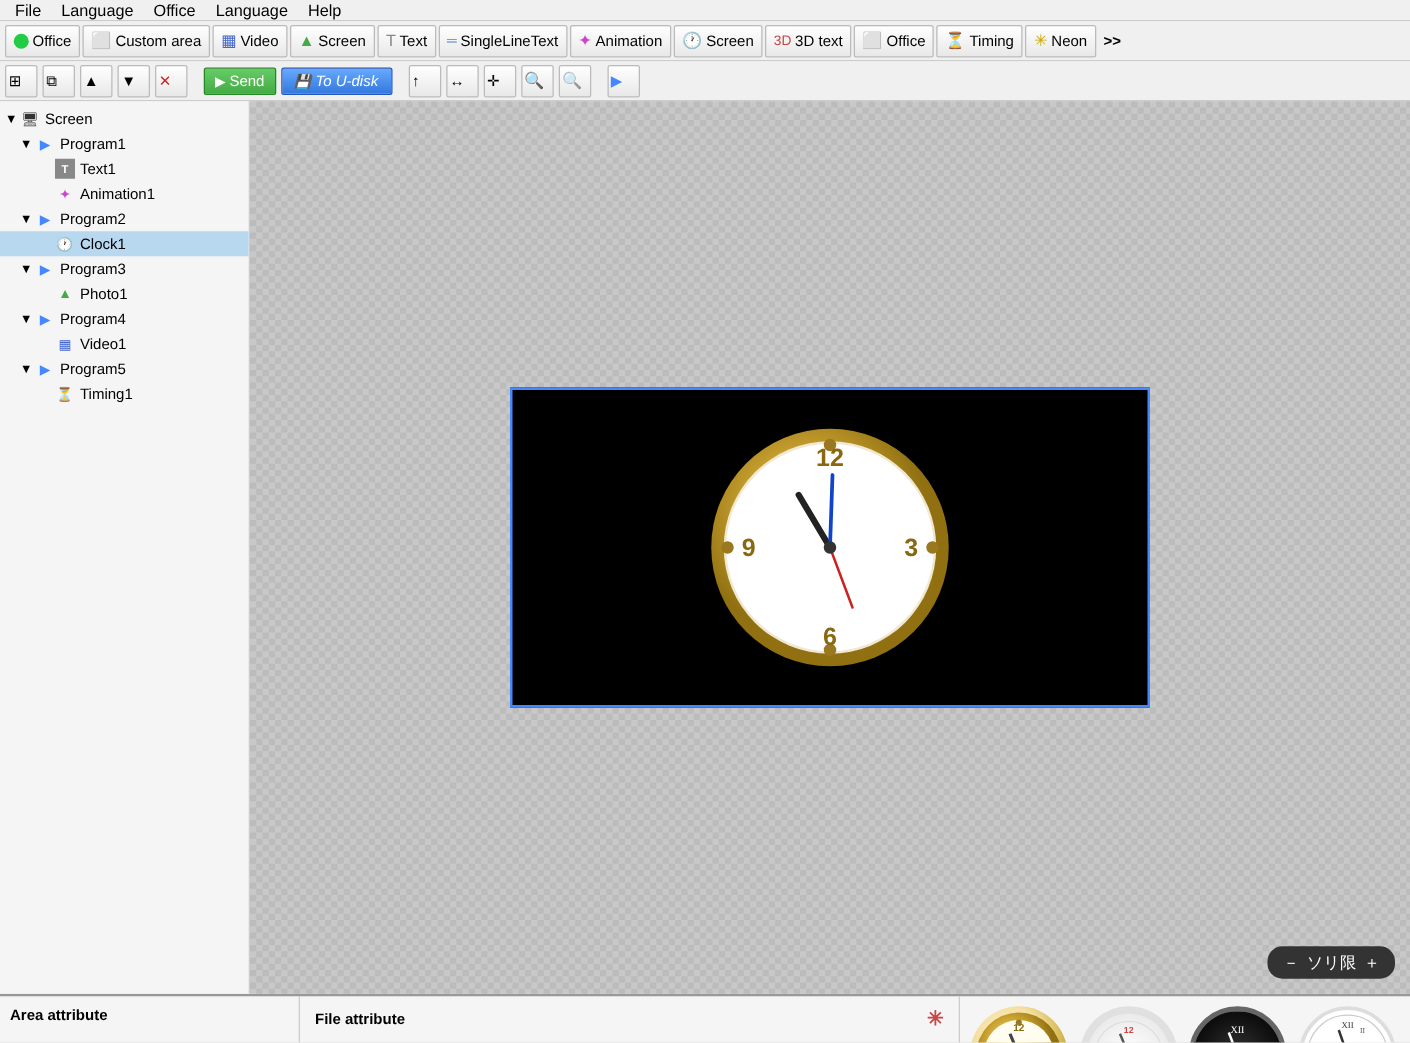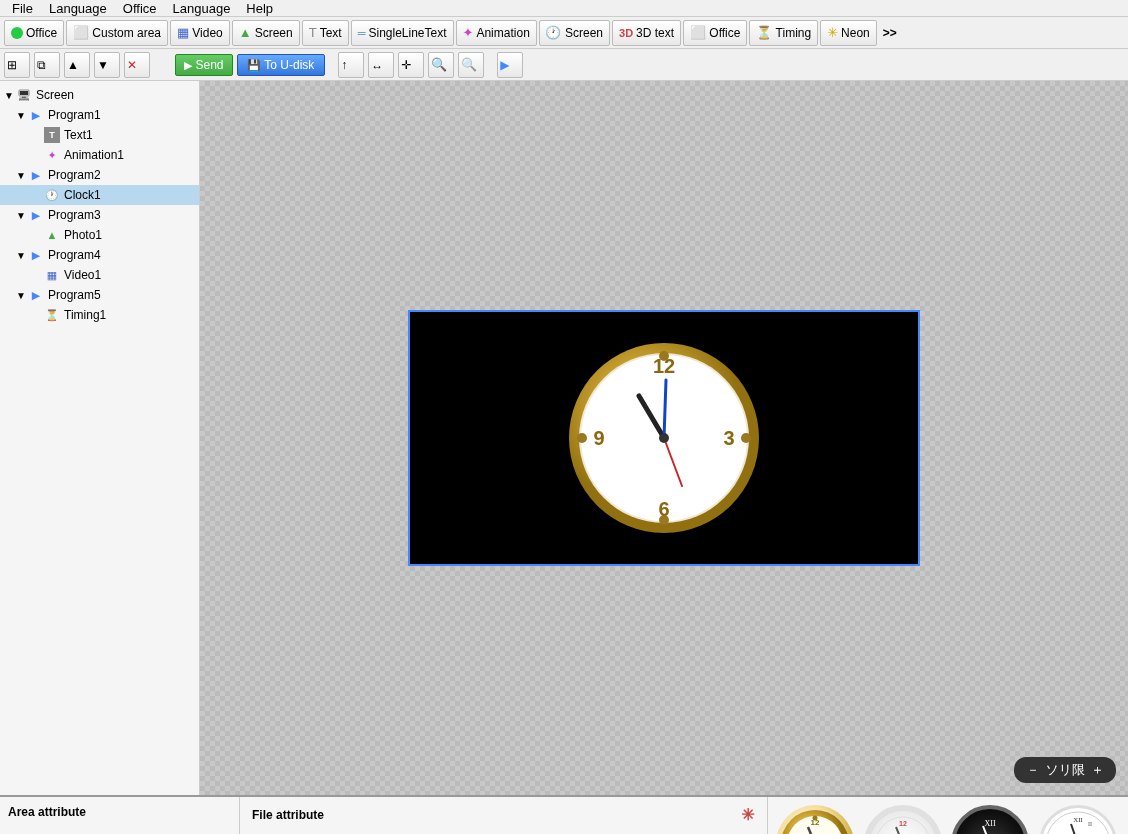--- a/index.html
+++ b/index.html
@@ -41,22 +41,22 @@
     .clock-attr-panel { flex: 1; border-right: 1px solid #ccc; padding: 8px 12px; }
     .clock-attr-title { font-weight: bold; margin-bottom: 8px; font-size: 12px; display: flex; align-items: center; justify-content: space-between; }
 
     
     .clock-faces-panel { width: 360px; padding: 8px; display: grid; grid-template-columns: repeat(4, 1fr); gap: 6px; align-content: start; }
     .clock-face { width: 78px; height: 78px; border-radius: 50%; cursor: pointer; display: flex; align-items: center; justify-content: center; position: relative; overflow: hidden; }
 
     
     .green-dot { background: #22cc44; }
 
-    .btn-blue { background: linear-gradient(to bottom, #66aaff, #3377dd); color: #fff; border: 1px solid #2255bb; padding: 3px 10px; border-radius: 2px; cursor: pointer; font-size: 12px; }
-    .btn-green { background: linear-gradient(to bottom, #66cc66, #44aa44); color: #fff; border: 1px solid #228822; padding: 3px 8px; border-radius: 2px; cursor: pointer; font-size: 12px; margin-left: 12px; }
+    .btn-blue { background: linear-gradient(to bottom, #66aaff, #3377dd); color: #fff; border: 1px solid #2255bb; padding: 3px 10px; border-radius: 2px; cursor: pointer; font-size: 12px; font-style: italic; }
+    .btn-green { background: linear-gradient(to bottom, #66cc66, #44aa44); color: #fff; border: 1px solid #228822; padding: 3px 8px; border-radius: 2px; cursor: pointer; font-size: 12px; }
 
     
     .icon-screen { color: #333; }
     .icon-program { color: #4488ff; }
     .icon-text { color: #888; }
     .icon-anim { color: #cc66cc; }
     .icon-clock { color: #44aacc; }
     .icon-photo { color: #44aa44; }
     .icon-video { color: #4466cc; }
     .icon-timing { color: #cc8844; }
@@ -104,21 +104,21 @@
   </button>
   <button class="toolbar-btn">
     <span style="color:#cc44cc;font-size:13px;">✦</span>
     <span>Animation</span>
   </button>
   <button class="toolbar-btn">
     <span style="color:#44aacc;font-size:13px;">🕐</span>
     <span>Screen</span>
   </button>
   <button class="toolbar-btn">
-    <span style="color:#cc4444;font-size:11px;font-weight:bold;">3D</span>
+    <span style="color:#cc4444;font-size:11px;font-weight:normal;">3D</span>
     <span>3D text</span>
   </button>
   <button class="toolbar-btn">
     <span style="color:#cc4422;font-size:13px;">⬜</span>
     <span>Office</span>
   </button>
   <button class="toolbar-btn">
     <span style="color:#cc8800;font-size:13px;">⏳</span>
     <span>Timing</span>
   </button>

